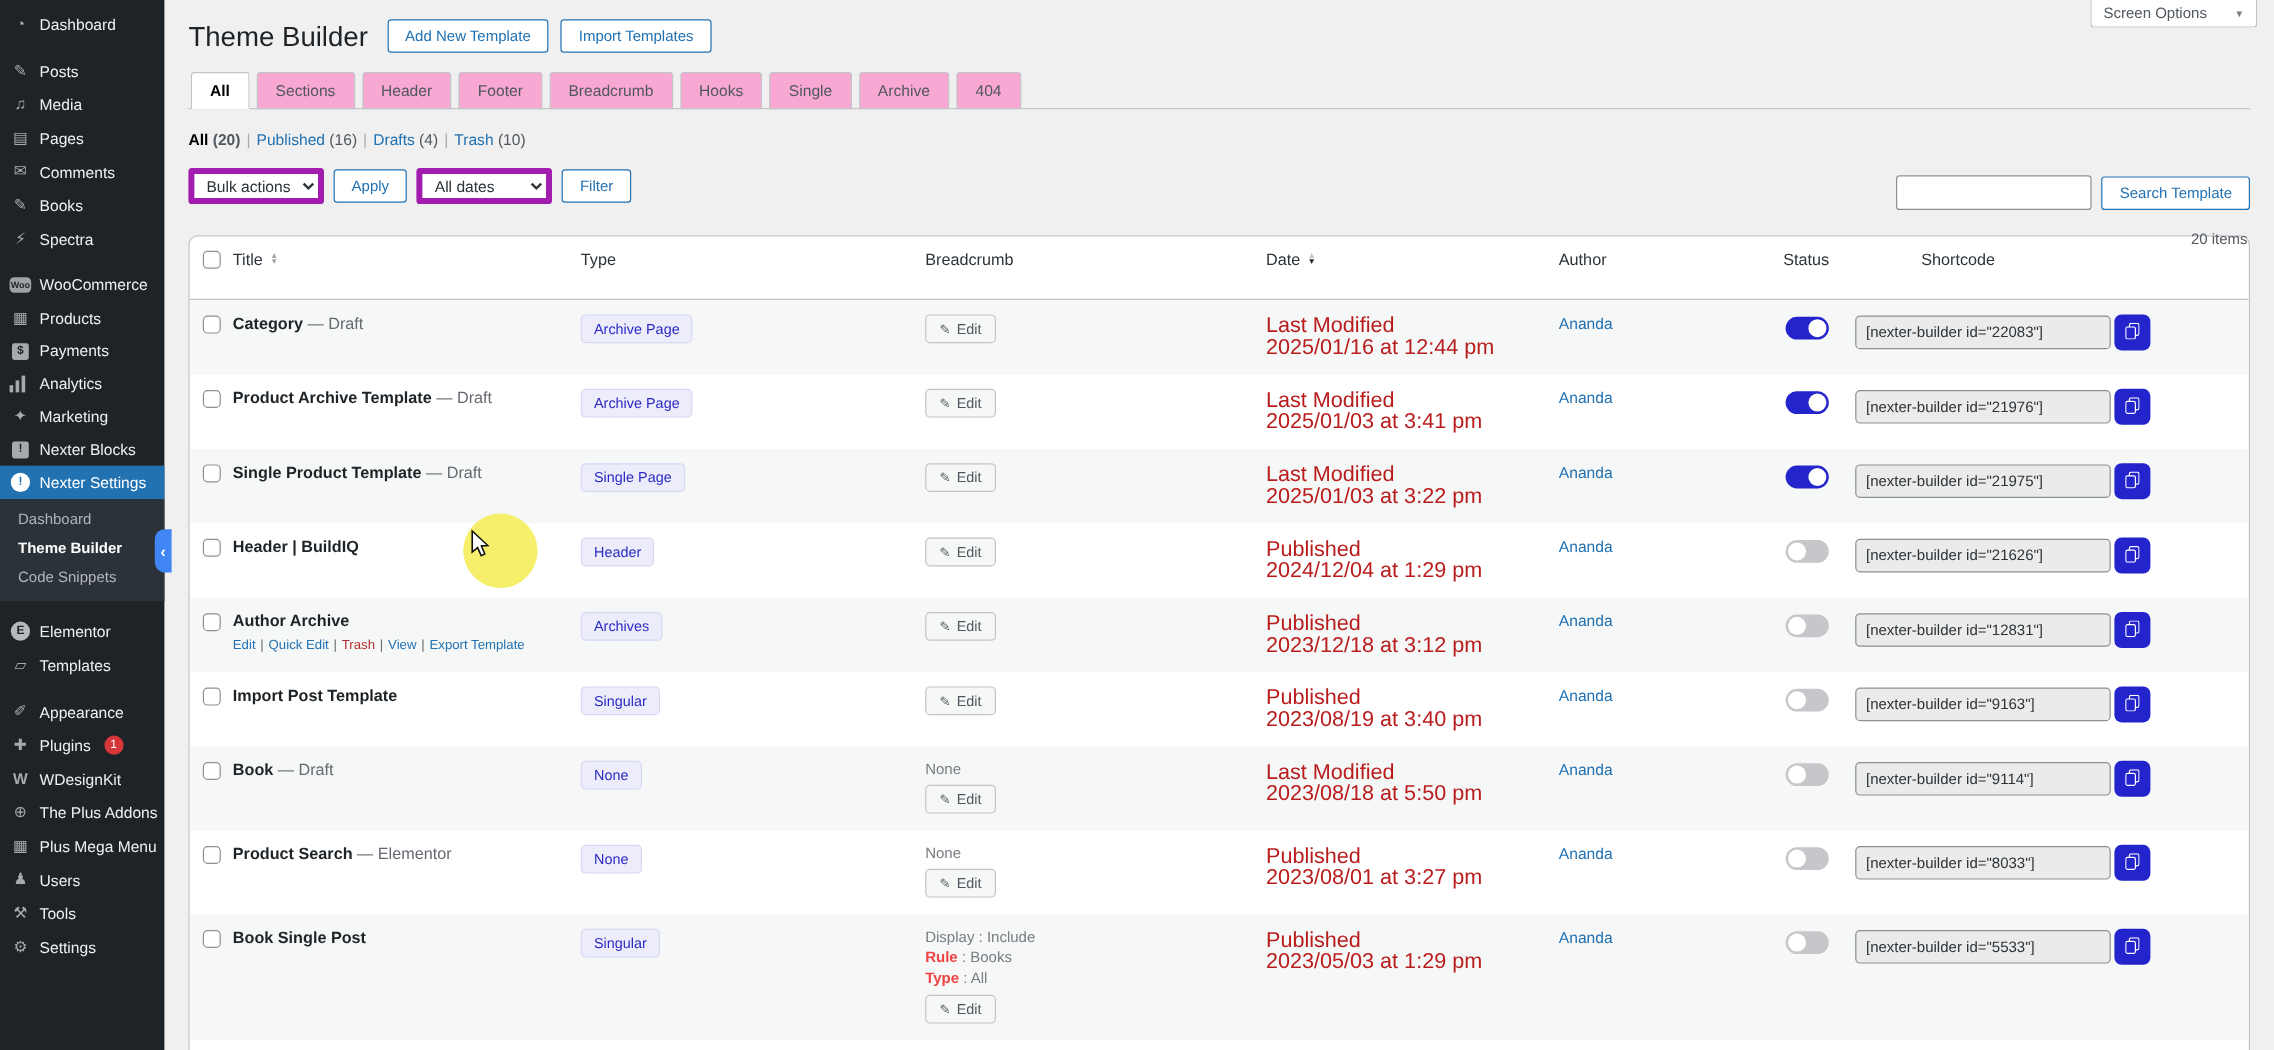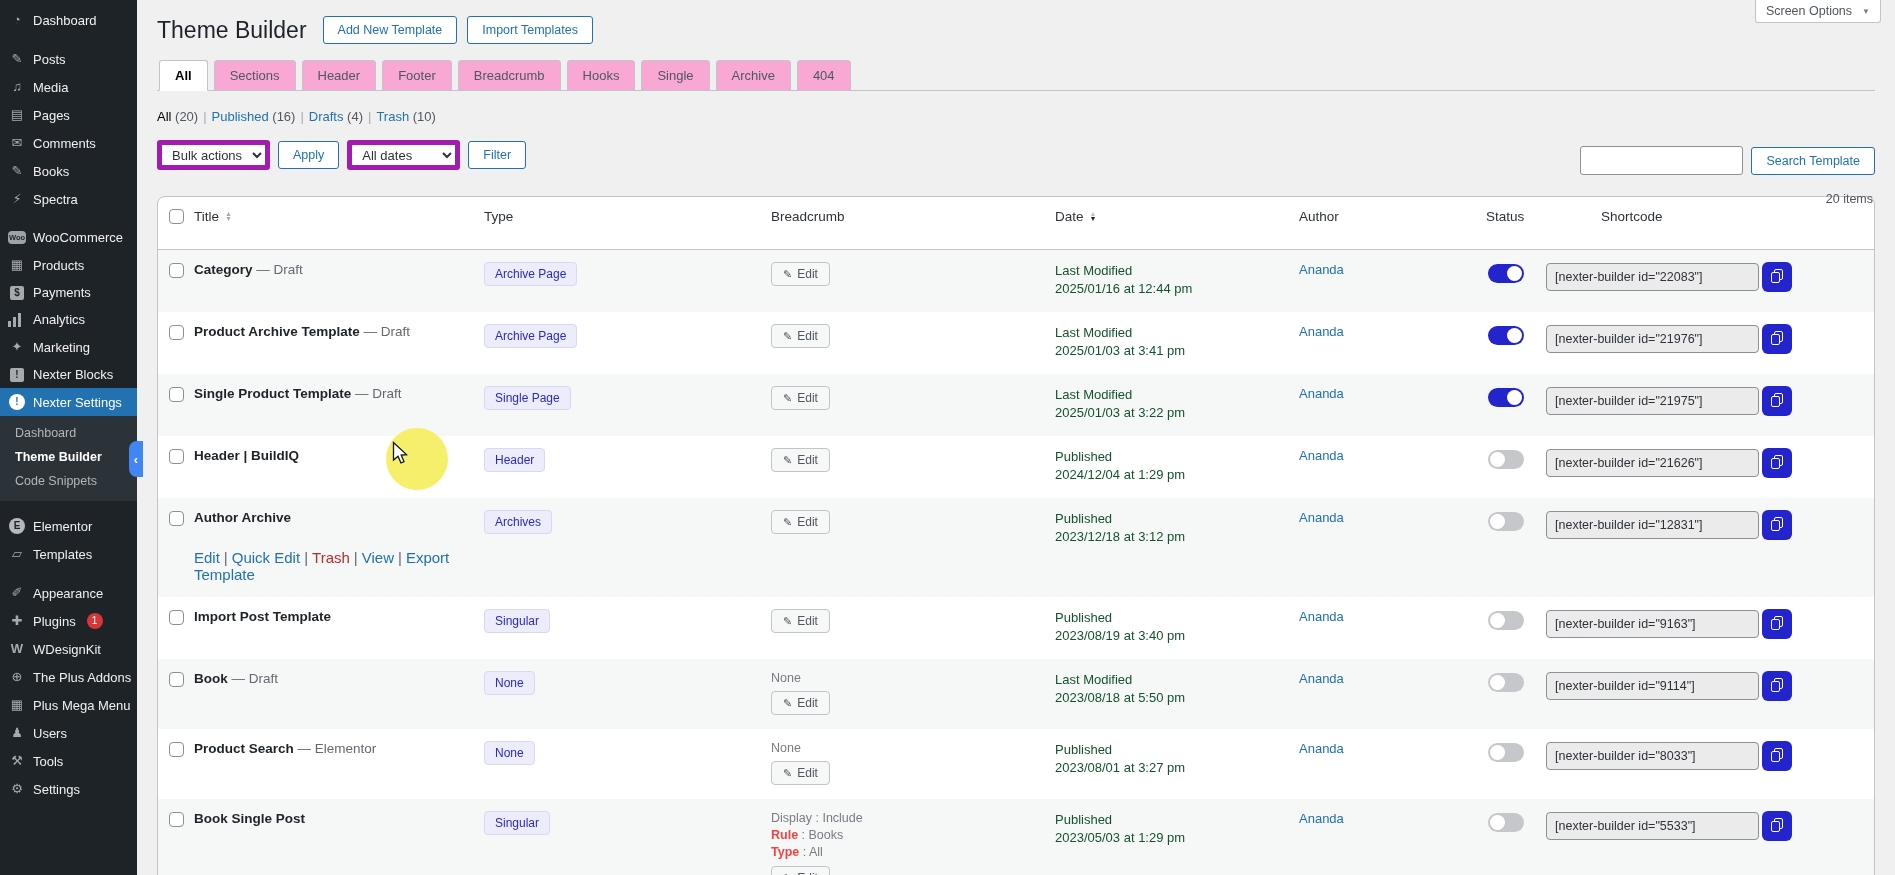--- a/index.html
+++ b/index.html
@@ -20,34 +20,34 @@
 .icn-woo{background:#9ea3a8;color:#23282d;border-radius:4px;font-size:7.5px;font-weight:bold;height:13px;line-height:13px}
 .icn-square{background:#a7aaad;color:#1d2327;width:14px!important;height:14px;line-height:14px!important;font-weight:bold;font-size:10px;border-radius:2px;margin:0 2px}
 .icn-circle{background:#b5b9bd;color:#1d2327;width:16px!important;height:16px;line-height:16px!important;font-weight:bold;font-size:10px;border-radius:50%;margin:0 1px}
 .sb-item.active .icn-circle{background:#fff;color:#2271b1}
 .icn-bars{display:inline-flex;align-items:flex-end;gap:2px;height:14px}
 .icn-bars i{display:block;width:3px;background:#a7aaad}
 .icn-letter{font-weight:bold;font-size:13px}
 
 
 .content{position:absolute;left:137px;top:0;right:0;bottom:0;padding:0 20px}
-.screen-options{position:absolute;top:0;right:14px;background:#fff;border:1px solid #c3c4c7;border-top:none;border-radius:0 0 3px 3px;padding:4px 10px;font-size:12.5px;color:#50575e;cursor:pointer;display:flex;gap:10px;align-items:center}
+.screen-options{position:absolute;top:0;right:14px;background:#fff;border:1px solid #c3c4c7;border-top:none;border-radius:0 0 3px 3px;padding:4px 10px;font-size:12.5px;color:#50575e;cursor:pointer;display:flex;gap:23px;align-items:center}
 .so-arrow{font-size:8px;color:#787c82}
 
 .title-row{display:flex;align-items:center;gap:10px;padding-top:16px}
 h1.page-title{font-size:23px;font-weight:500;color:#1d2327;margin-right:6px}
 .btn-outline{background:#fff;border:1px solid #2271b1;color:#2271b1;border-radius:3px;height:28px;padding:0 14px;font-size:12.5px;cursor:pointer;font-family:inherit}
 
 .tabs{display:flex;gap:6px;margin-top:16px;border-bottom:1px solid #c3c4c7;padding-left:2px}
 .tab{background:#f9a8d4;border:1px solid #c3c4c7;border-bottom:1px solid #c3c4c7;border-radius:3px 3px 0 0;padding:7px 15px;font-size:13px;color:#50575e;cursor:pointer;margin-bottom:-1px;font-family:inherit}
 .tab.active{background:#fff;border-bottom:1px solid #fff;color:#000;font-weight:bold}
 
 .views-row{margin-top:18px;font-size:13px;color:#646970}
 .view-link{color:#2271b1;cursor:pointer;text-decoration:none}
-.view-link.current{color:#000;font-weight:normal}
+.view-link.current{color:#000;font-weight:bold}
 .view-count{color:#50575e}
 .view-sep{color:#a7aaad;margin:0 5px}
 
 .search-box{position:absolute;top:146px;right:20px;display:flex;gap:8px;align-items:center}
 .search-input{width:163px;height:29px;border:1px solid #8c8f94;border-radius:3px;background:#fff;padding:0 8px;font-size:13px;font-family:inherit}
 .items-count{position:absolute;top:192px;right:22px;color:#50575e;font-size:12.5px}
 
 .toolbar-row{margin-top:16px;display:flex;gap:8px;align-items:center}
 .wp-select{height:30px;border:5px solid #a21caf;border-radius:3px;background:#fff;color:#2c3338;font-size:13px;padding:0 6px;min-width:113px;font-family:inherit}
 
@@ -59,31 +59,31 @@
 .sorters{display:inline-flex;flex-direction:column;line-height:5px;font-size:7px;margin-left:2px}
 .s-up{color:#a7aaad}.s-dn{color:#a7aaad}
 .sorters.desc .s-up{color:#c3c4c7}.sorters.desc .s-dn{color:#1d2327}
 .row{padding:12px 0 14px}
 .row.alt{background:#f6f7f7}
 .cell{padding-right:12px}
 .cb-cell{display:flex;justify-content:center;padding-top:1px}
 .checkbox{width:15px;height:15px;border:1px solid #8c8f94;border-radius:4px;background:#fff;cursor:pointer}
 .row-title{font-weight:bold;color:#1d2327;font-size:13.5px;cursor:pointer}
 .title-suffix{color:#646970;font-size:13.5px;font-weight:normal}
-.row-actions{margin-top:24px;font-size:15px}
+.row-actions{margin-top:7px;font-size:11px}
 .ra-link{color:#2271b1;cursor:pointer}
 .ra-link.danger{color:#b32d2e}
 .ra-sep{color:#646970;margin:0 4px}
 .type-badge{display:inline-block;background:#ececfa;border:1px solid #d8d8f3;color:#2a2ac4;border-radius:4px;padding:4px 10px;font-size:12px;cursor:default}
 .cond-line{font-size:12.5px;color:#787c82;margin-bottom:3px}
 .cond-label-bold{font-weight:bold;color:#ef4444}
 .cond-none{font-size:12.5px;color:#787c82;margin-bottom:6px}
 .cond-edit{display:inline-flex;align-items:center;gap:5px;background:#f6f7f7;border:1px solid #c3c4c7;border-radius:4px;padding:4px 11px;font-size:12px;color:#50575e;cursor:pointer;font-family:inherit}
 .pencil{font-size:11px;color:#50575e}
-.date-line{font-size:13px;color:#14532d;line-height:18px}
+.date-line{font-size:18px;color:#b91c1c;line-height:18px}
 .author-link{color:#2271b1;font-size:13px;cursor:pointer}
 .toggle{width:36px;height:19px;border-radius:10px;position:relative;display:inline-block;cursor:pointer;margin-left:2px}
 .toggle.on{background:#2424cc}
 .toggle.off{background:#c5c7ca}
 .knob{position:absolute;top:2px;width:15px;height:15px;border-radius:50%;background:#fff}
 .toggle.on .knob{right:2px}
 .toggle.off .knob{left:2px}
 .sc-cell{display:flex;align-items:center;gap:3px;padding-right:46px}
 .sc-input{flex:1;max-width:213px;height:28px;border:1px solid #8c8f94;border-radius:4px;background:#ebebeb;color:#2c3338;font-size:12.5px;padding:0 8px;font-family:inherit}
 .copy-btn{width:30px;height:30px;background:#2424cc;border:none;border-radius:6px;display:flex;align-items:center;justify-content:center;cursor:pointer;flex:none}

